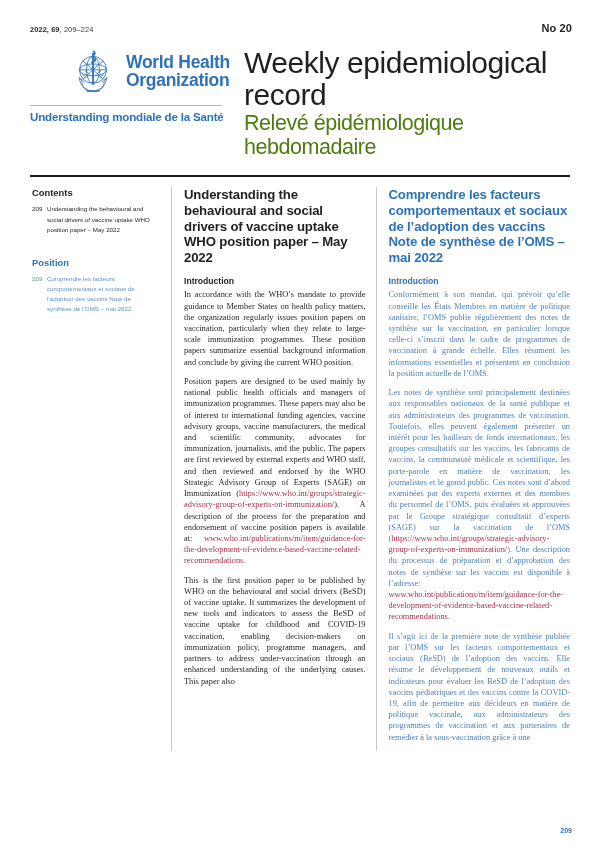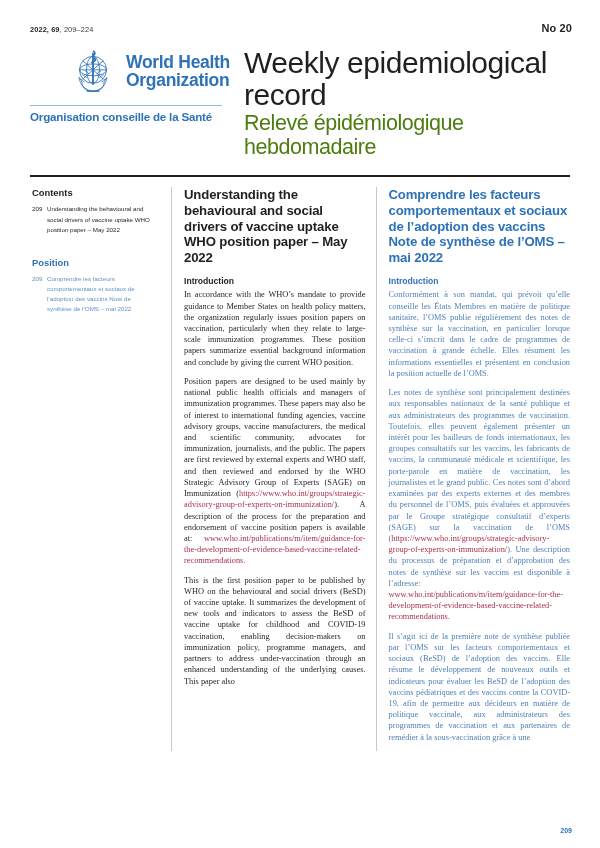--- a/index.html
+++ b/index.html
@@ -241,21 +241,21 @@
             <path d="M74 63c-3 1-6 3-8 6M70 55c-3 1-6 3-8 6M65 48c-3 1-6 3-8 6"></path>
           </g>
           <path d="M38 84h24v2.6H38z" fill="#2e72b8"></path>
         </svg>
         <div class="who-name">
           <div>World Health</div>
           <div>Organization</div>
         </div>
       </div>
       <div class="brand-rule"></div>
-      <div class="who-fr">Organisation conseille de la Santé</div>
+      <div class="who-fr">Understanding mondiale de la Santé</div>
     </div>
 
     <div class="titleblock">
       <div class="wer-en">Weekly epidemiological record</div>
       <div class="wer-fr">Relevé épidémiologique hebdomadaire</div>
     </div>
   </div>
 
   <div class="rule-thick"></div>
 

